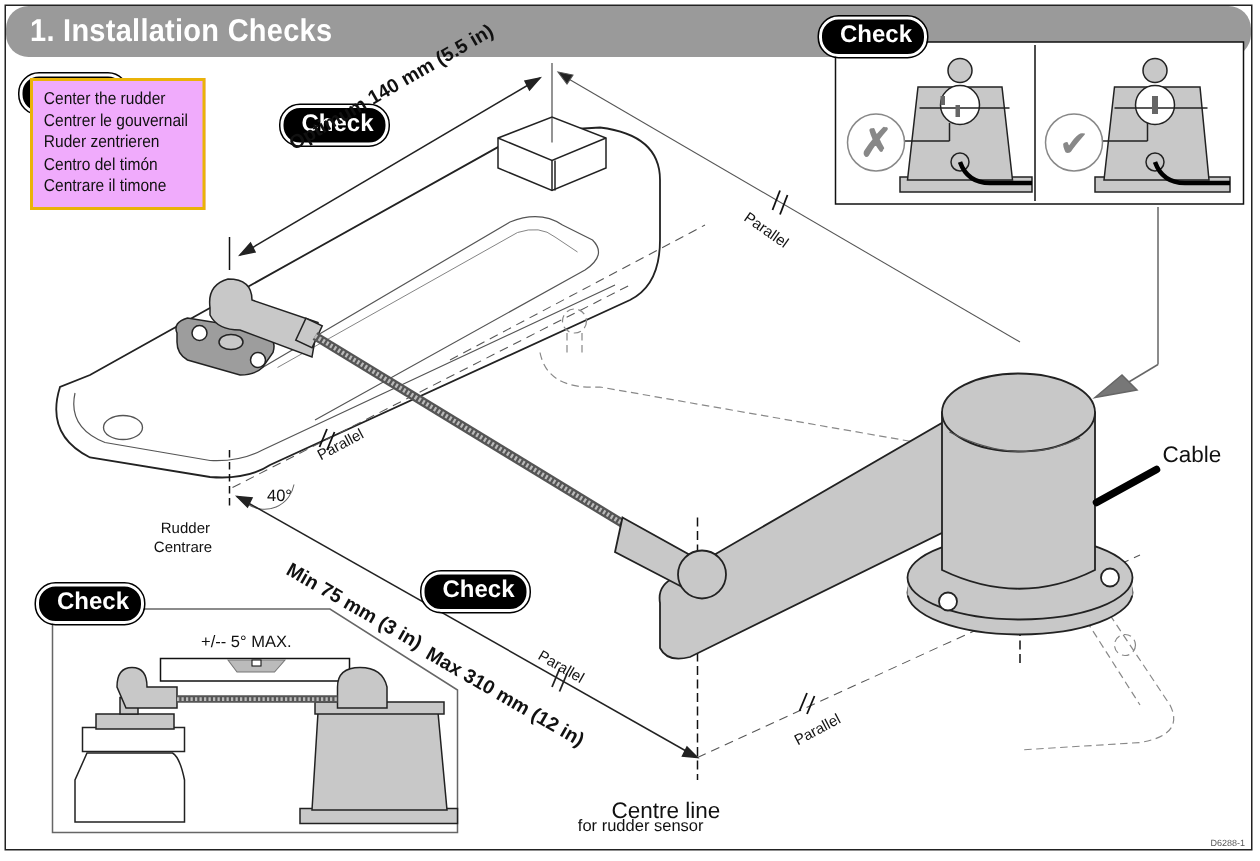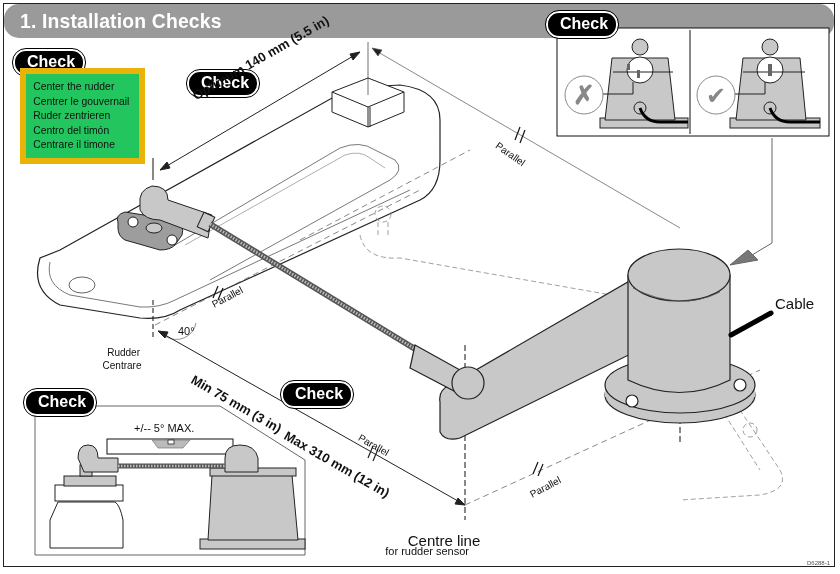--- a/index.html
+++ b/index.html
@@ -1,21 +1,21 @@
 <!DOCTYPE html>
 <html><head>
 <meta charset="utf-8">
 <style>
   html, body { margin:0; padding:0; background:#ffffff; }
   body { width:840px; height:574px; position:relative; overflow:hidden; font-family:"DejaVu Sans", sans-serif; }
   .frame { position:absolute; left:3px; top:3px; width:832px; height:564px; border:1px solid #222; box-sizing:border-box; background:#fff; }
   .titlebar { position:absolute; left:4px; top:4px; width:830px; height:34px; background:#9a9a9a;border-radius:15px; }
   .title { position:absolute; left:16px; top:5px; font-family:"Liberation Sans", sans-serif; font-weight:bold; font-size:21px; color:#fff; letter-spacing:0.2px; transform:scaleX(0.92); transform-origin:left top; }
   .badge { position:absolute; background:#000; color:#fff; font-family:"Liberation Sans", sans-serif; font-weight:bold; font-size:16px; border-radius:13px; padding:1px 8px 2px 12px; line-height:20px; border:2px solid #fff; outline:1px solid #000; }
-  .txtbox { position:absolute; left:20px; top:68px; width:113px; height:84px; border:6px solid #eab308; background:#22c55e; }
+  .txtbox { position:absolute; left:20px; top:52px; width:113px; height:84px; border:2px solid #eab308; background:#f0abfc; }
   .txtbox div { font-family:"Liberation Sans", sans-serif; font-size:11.5px; line-height:14.6px; color:#111; padding-left:8px; transform:scaleX(0.9); transform-origin:left top; white-space:nowrap; }
   .lbl { position:absolute; font-family:"Liberation Sans", sans-serif; color:#111; white-space:nowrap; }
   .dim { font-weight:bold; font-size:13px; color:#111; }
   svg { position:absolute; left:0; top:0; }
   .docid { position:absolute; right:10px; bottom:8px; font-size:6px; color:#555; font-family:"Liberation Sans", sans-serif; }
 </style>
 </head>
 <body>
 
 <div class="frame"></div>

